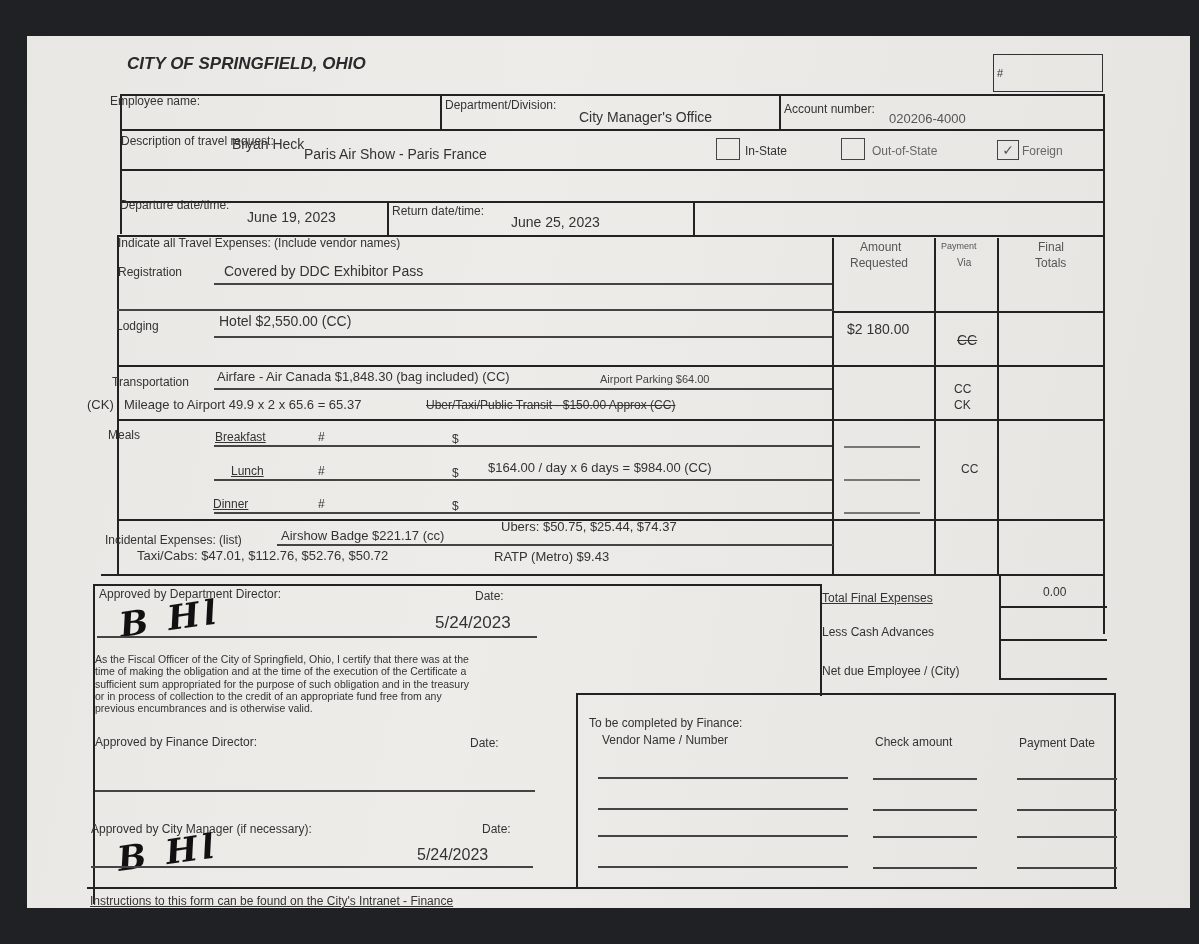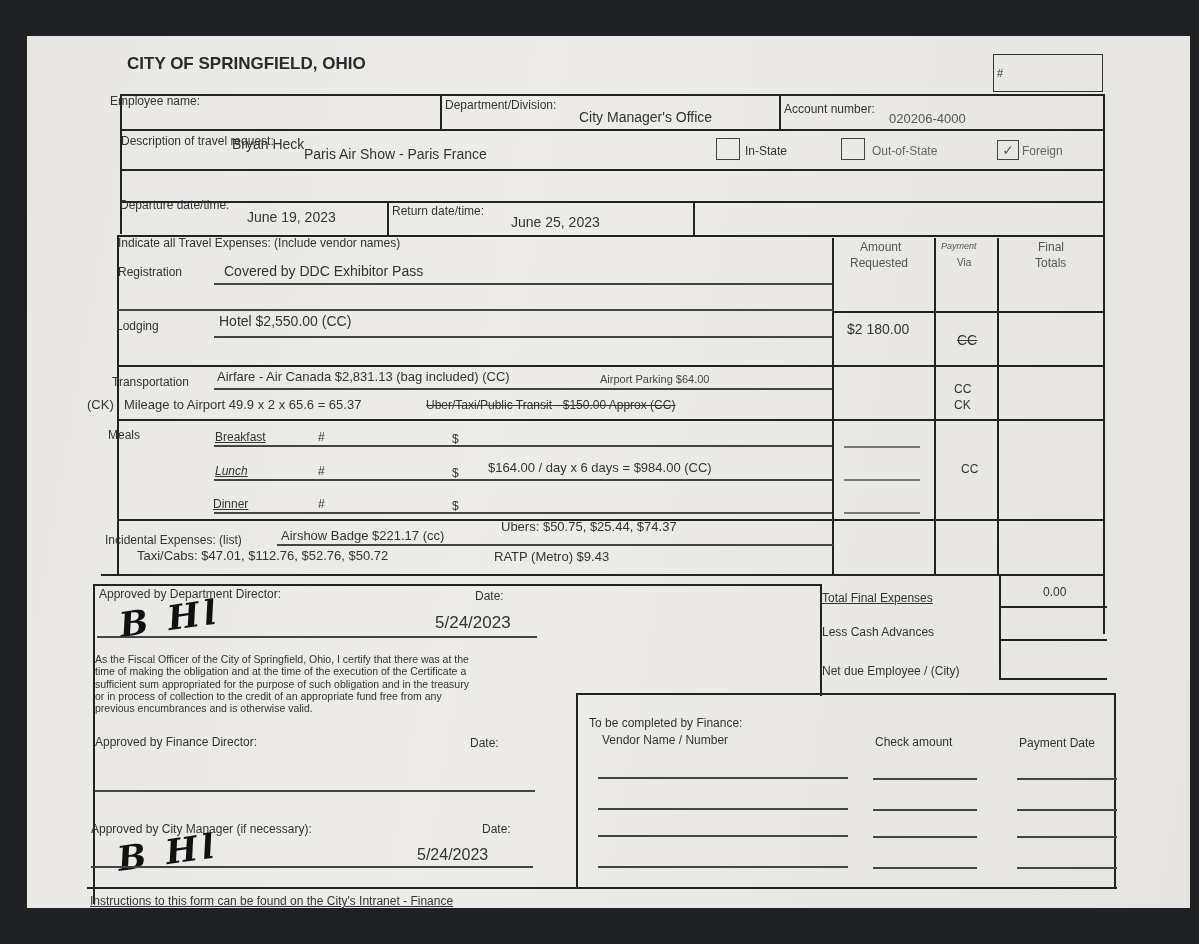--- a/index.html
+++ b/index.html
@@ -3,21 +3,21 @@
 <meta charset="utf-8">
 <style>
   html, body { margin:0; padding:0; }
   body { width:1199px; height:944px; background:#202125; position:relative; overflow:hidden; font-family:"Liberation Sans", sans-serif; color:#2a2a2a; }
   .paper { position:absolute; left:27px; top:36px; width:1163px; height:872px; background:linear-gradient(100deg,#e9e7e4 0%,#eeece9 40%,#e6e4e1 100%); overflow:hidden; }
   .line { position:absolute; background:#222; }
   .thin { position:absolute; background:#444; }
   .t { position:absolute; white-space:nowrap; }
   .lbl { font-size:12px; color:#333; }
   .val { font-size:14px; color:#333; }
-  .hd { font-weight:bold; }
+  .hd { font-weight:bold;font-style:italic; }
   .box { position:absolute; border:1.5px solid #333; }
   .chk { position:absolute; width:22px; height:20px; border:1.5px solid #444; font-size:14px; line-height:20px; text-align:center; color:#555; }
   .sig { position:absolute; font-family:"DejaVu Serif", serif; font-style:italic; font-size:34px; color:#111; transform:rotate(-8deg); font-weight:bold; letter-spacing:4px; }
   .strike { text-decoration:line-through; }
   .ul { text-decoration:underline; }
 </style>
 </head>
 <body>
 
 <div class="paper">
@@ -61,57 +61,57 @@
   <div class="line" style="left:90px;top:199px;width:988px;height:2px;"></div>
 
   <div class="line" style="left:90px;top:199px;width:2px;height:340px;"></div>
   <div class="line" style="left:805px;top:202px;width:2px;height:336px;"></div>
   <div class="line" style="left:907px;top:202px;width:2px;height:336px;"></div>
   <div class="line" style="left:970px;top:202px;width:2px;height:336px;"></div>
 
   <div class="t lbl" style="left:91px;top:200px;">Indicate all Travel Expenses: (Include vendor names)</div>
   <div class="t lbl" style="left:833px;top:204px;text-align:center;color:#555;">Amount</div>
   <div class="t lbl" style="left:823px;top:220px;color:#555;">Requested</div>
-  <div class="t" style="left:914px;top:205px;font-size:9px;color:#555;font-style:italic;">Payment</div>
+  <div class="t" style="left:914px;top:205px;font-size:9px;color:#555;">Payment</div>
   <div class="t" style="left:930px;top:221px;font-size:10px;color:#555;">Via</div>
   <div class="t lbl" style="left:1011px;top:204px;color:#555;">Final</div>
   <div class="t lbl" style="left:1008px;top:220px;color:#555;">Totals</div>
 
   <div class="t lbl" style="left:91px;top:229px;">Registration</div>
   <div class="t val" style="left:197px;top:227px;">Covered by DDC Exhibitor Pass</div>
   <div class="thin" style="left:187px;top:247px;width:618px;height:1.5px;"></div>
   <div class="line" style="left:806px;top:275px;width:272px;height:1.5px;"></div>
   <div class="thin" style="left:90px;top:273px;width:716px;height:1.5px;"></div>
 
   <div class="t lbl" style="left:89px;top:283px;">Lodging</div>
   <div class="t val" style="left:192px;top:277px;">Hotel $2,550.00  (CC)</div>
   <div class="thin" style="left:187px;top:300px;width:618px;height:1.5px;"></div>
   <div class="t val" style="left:820px;top:285px;font-size:14px;">$2 180.00</div>
   <div class="t val strike" style="left:930px;top:296px;">CC</div>
   <div class="line" style="left:90px;top:329px;width:988px;height:1.5px;"></div>
 
   <div class="t lbl" style="left:85px;top:339px;">Transportation</div>
-  <div class="t lbl" style="left:190px;top:333px;font-size:13px;">Airfare - Air Canada $2,831.13 (bag included)  (CC)</div>
+  <div class="t lbl" style="left:190px;top:333px;font-size:13px;">Airfare - Air Canada $1,848.30 (bag included)  (CC)</div>
   <div class="t" style="left:573px;top:337px;font-size:11px;color:#444;">Airport Parking $64.00</div>
   <div class="thin" style="left:187px;top:352px;width:618px;height:1.5px;"></div>
   <div class="t lbl" style="left:60px;top:361px;font-size:13px;">(CK)</div>
   <div class="t lbl" style="left:97px;top:361px;font-size:13px;">Mileage to Airport  49.9 x 2 x 65.6 = 65.37</div>
   <div class="t strike" style="left:399px;top:362px;font-size:12px;color:#333;">Uber/Taxi/Public Transit - $150.00 Approx   (CC)</div>
   <div class="t lbl" style="left:927px;top:346px;">CC</div>
   <div class="t lbl" style="left:927px;top:362px;">CK</div>
   <div class="line" style="left:90px;top:383px;width:988px;height:1.5px;"></div>
 
   <div class="t lbl" style="left:81px;top:392px;">Meals</div>
   <div class="t lbl ul" style="left:188px;top:394px;">Breakfast</div>
   <div class="t lbl" style="left:291px;top:394px;">#</div>
   <div class="t lbl" style="left:425px;top:396px;">$</div>
   <div class="thin" style="left:187px;top:409px;width:618px;height:1.5px;"></div>
   <div class="thin" style="left:817px;top:410px;width:76px;height:1.5px;background:#777;"></div>
 
-  <div class="t lbl ul" style="left:188px;top:428px;font-style:italic;">Lunch</div>
+  <div class="t lbl ul" style="left:204px;top:428px;">Lunch</div>
   <div class="t lbl" style="left:291px;top:428px;">#</div>
   <div class="t lbl" style="left:425px;top:430px;">$</div>
   <div class="t val" style="left:461px;top:424px;font-size:13px;">$164.00 / day x 6 days = $984.00  (CC)</div>
   <div class="thin" style="left:187px;top:443px;width:618px;height:1.5px;"></div>
   <div class="thin" style="left:817px;top:443px;width:76px;height:1.5px;background:#777;"></div>
   <div class="t lbl" style="left:934px;top:426px;">CC</div>
 
   <div class="t lbl ul" style="left:186px;top:461px;">Dinner</div>
   <div class="t lbl" style="left:291px;top:461px;">#</div>
   <div class="t lbl" style="left:425px;top:463px;">$</div>

